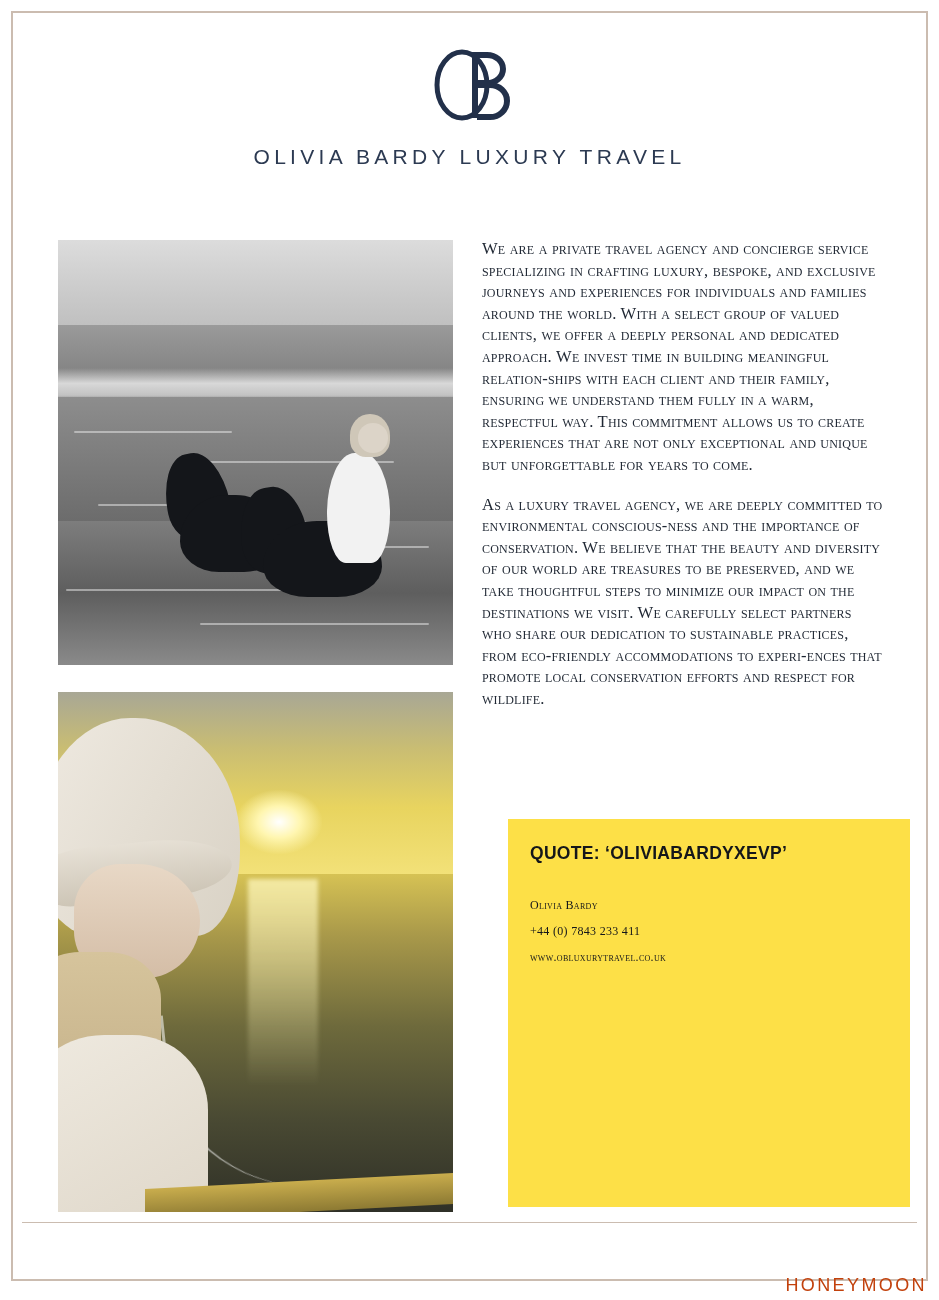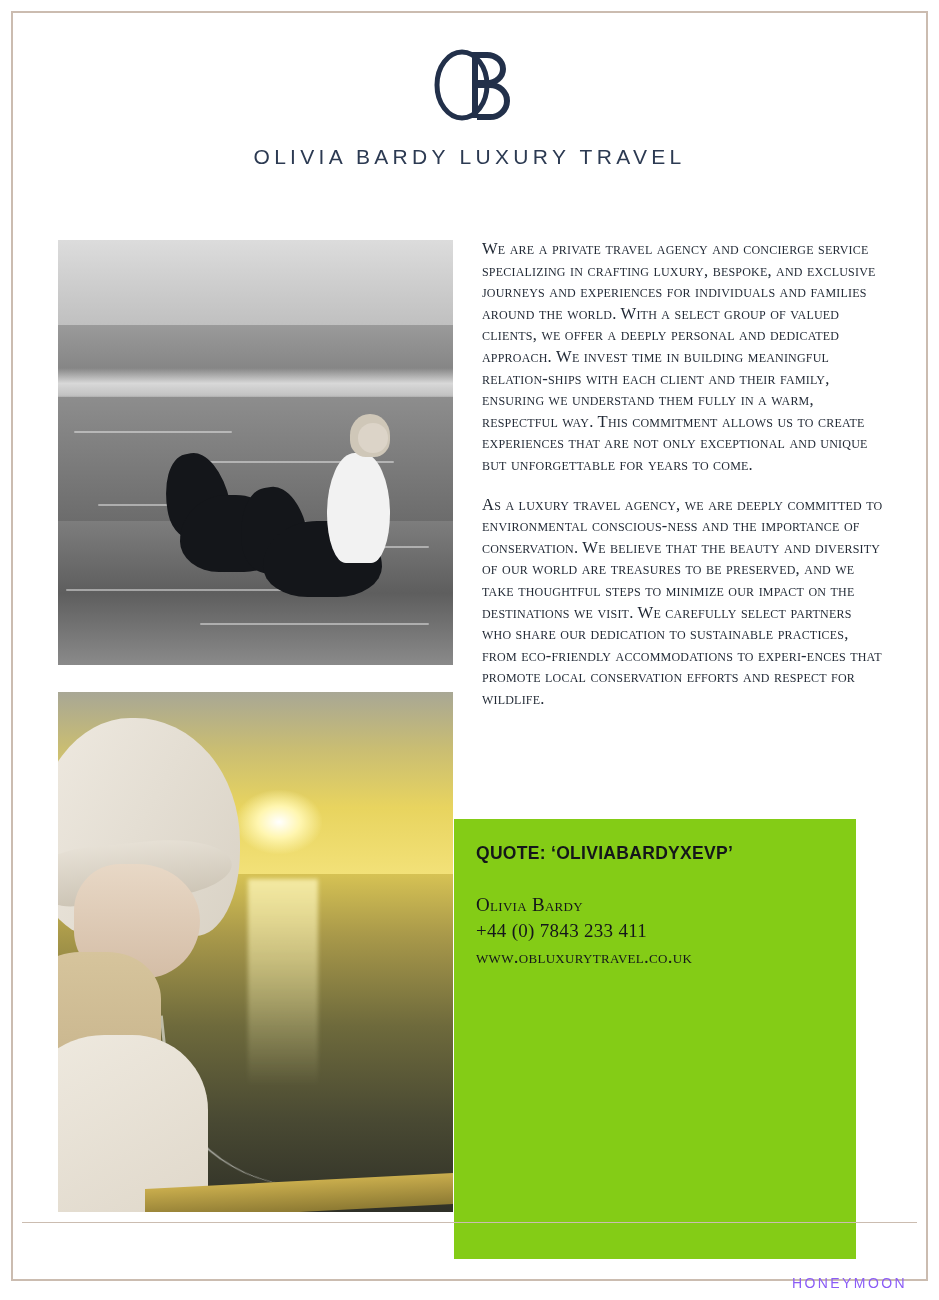--- a/index.html
+++ b/index.html
@@ -231,40 +231,40 @@
     font-size: 16.6px;
     line-height: 21.6px;
     letter-spacing: .2px;
     text-align: left;
   }
   .copy p { margin: 0 0 18px 0; }
 
   
   .contact-box {
     position: absolute;
-    left: 454px;
+    left: 508px;
     top: 819px;
     width: 402px;
-    height: 440px;
-    background: #84cc16;
+    height: 388px;
+    background: #fde047;
     box-sizing: border-box;
     padding: 24px 22px 0 22px;
   }
   .quote-line {
     font-family: "Liberation Sans", sans-serif;
     font-weight: 700;
     font-size: 17.5px;
     color: #14161a;
     letter-spacing: .3px;
     margin-bottom: 28px;
   }
   .contact-lines {
     font-family: "Liberation Serif", serif;
     font-variant: small-caps;
-    font-size: 19px;
+    font-size: 12px;
     line-height: 26px;
     color: #14161a;
     letter-spacing: .3px;
   }
   .contact-lines div { white-space: nowrap; }
 
   
   .footer-rule {
     position: absolute;
     left: 22px;
@@ -278,26 +278,26 @@
     left: 0; right: 0;
     top: 1224px;
     text-align: center;
     font-family: "Liberation Serif", serif;
     font-size: 40px;
     letter-spacing: 1px;
     color: #b9a183;
   }
   .honeymoon {
     position: absolute;
-    right: 32px;
+    right: 12px;
     top: 1275px;
     font-family: "Liberation Sans", sans-serif;
-    font-size: 14px;
+    font-size: 18px;
     letter-spacing: 2.4px;
-    color: #8b5cf6;
+    color: #c2410c;
   }
 </style>
 </head>
 <body>
 
 <div class="page">
   <div class="outer-border"></div>
   <div class="inner-gap"></div>
 
   <div class="logo">

